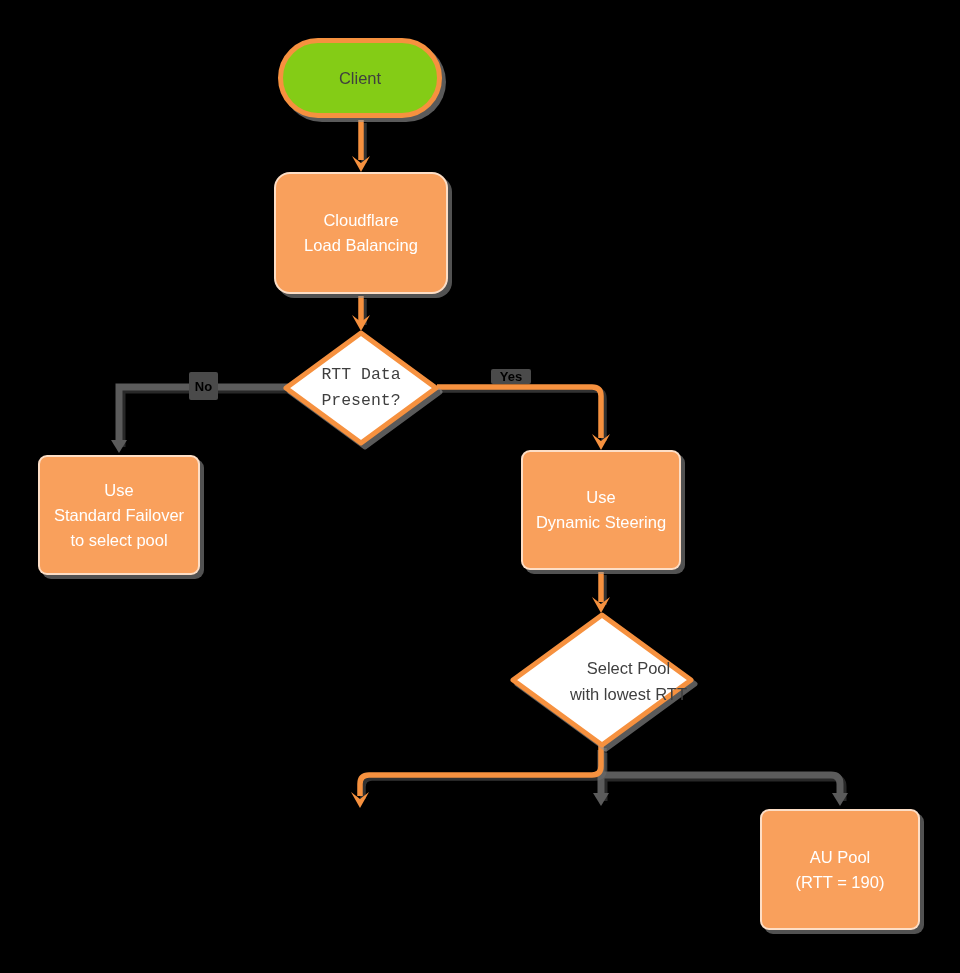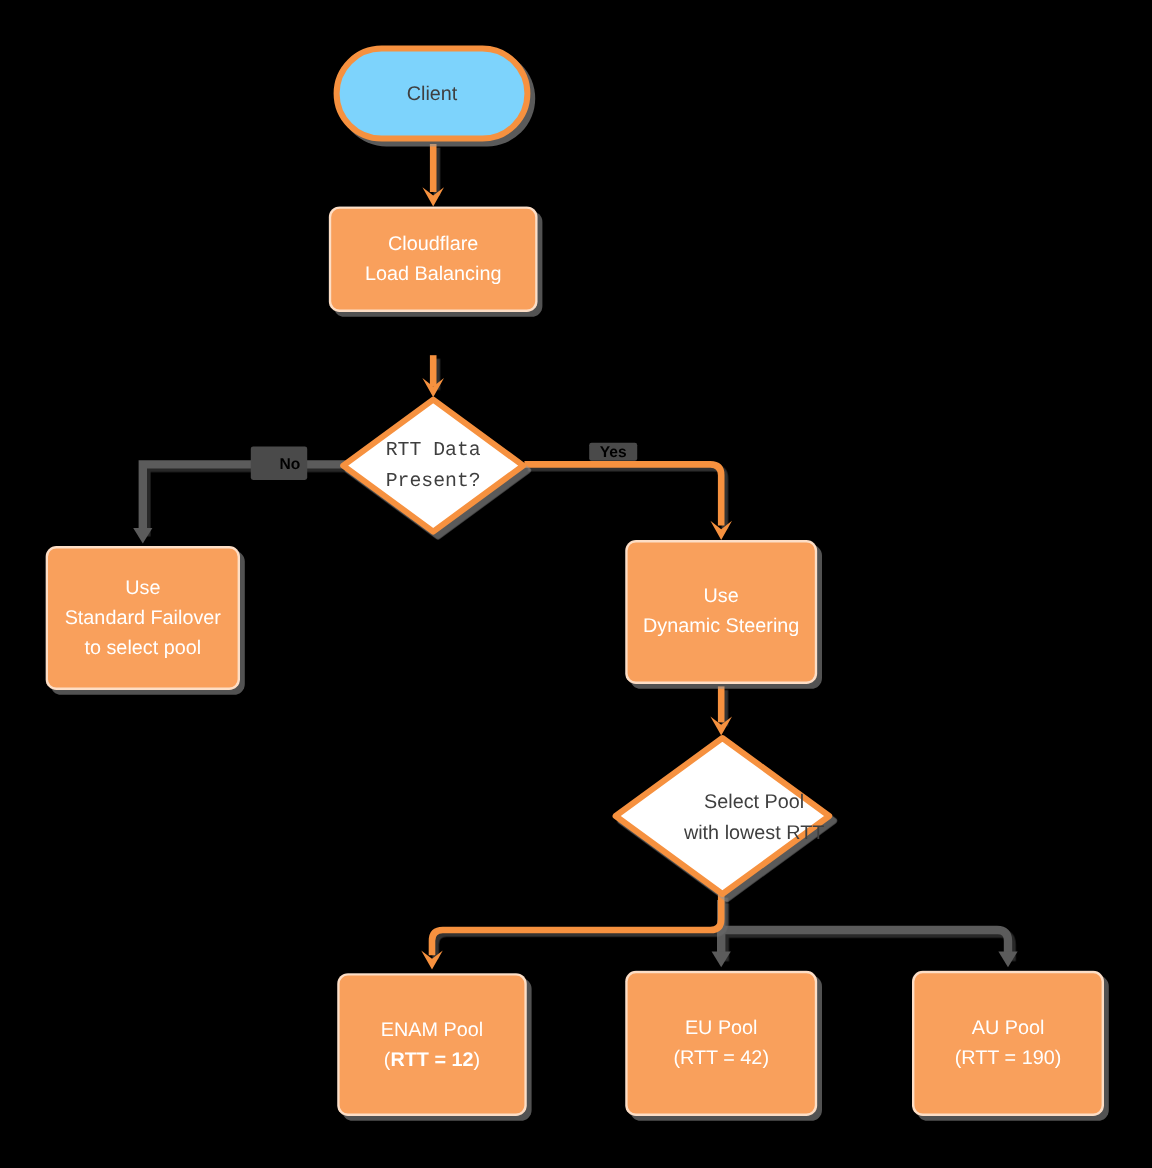--- a/index.html
+++ b/index.html
@@ -5,21 +5,21 @@
   html,body{margin:0;padding:0;background:#000;}
   #canvas{
     position:relative;width:960px;height:973px;background:var(--bg,#000);
     overflow:hidden;font-family:"Liberation Sans","DejaVu Sans",sans-serif;
   }
   #edges{position:absolute;left:0;top:0;z-index:1;}
   .node{position:absolute;z-index:2;display:flex;align-items:center;justify-content:center;
         text-align:center;box-sizing:border-box;}
   .ml{white-space:pre-line;}
   .pill{
-    background:#7dd3fc;border:5px solid var(--orange-stroke);border-radius:42px;
+    background:#84cc16;border:5px solid var(--orange-stroke);border-radius:42px;
     color:var(--text-dark);font-size:16.5px;
     box-shadow:4px 4px 0 rgba(150,150,150,0.6);
   }
   .obox{
     background:var(--orange-fill);border:2px solid rgba(255,255,255,0.65);border-radius:9px;
     color:var(--text-light);font-size:16.5px;line-height:25px;
     box-shadow:4px 4px 0 rgba(150,150,150,0.55);
   }
   .dtext{position:absolute;z-index:3;display:flex;align-items:center;justify-content:center;
          text-align:center;color:var(--text-dark);font-size:16.5px;line-height:26px;}
@@ -65,21 +65,21 @@
     </g>
 
     <polygon class="diamond" points="361,333 436,388 361,443 286,388" fill="#ffffff" stroke="var(--orange-stroke)" stroke-width="5" stroke-linejoin="round"></polygon>
     <polygon class="diamond" points="602,615 691,680 602,745 513,680" fill="#ffffff" stroke="var(--orange-stroke)" stroke-width="5" stroke-linejoin="round"></polygon>
   </svg>
 
   <div class="node pill" style="left:278px;top:38px;width:164px;height:80px;">
     <span class="ml">Client</span>
   </div>
 
-  <div class="node obox" style="left:274px;top:172px;width:174px;height:88px;">
+  <div class="node obox" style="left:274px;top:172px;width:174px;height:122px;border-radius:16px;">
     <span class="ml">Cloudflare
 Load Balancing</span>
   </div>
 
   <div class="dtext" style="left:286px;top:360px;width:150px;height:56px;font-family:Liberation Mono, monospace;">
     <span class="ml">RTT Data
 Present?</span>
   </div>
 
   <div class="node obox" style="left:38px;top:455px;width:162px;height:120px;">
@@ -91,35 +91,27 @@
   <div class="node obox" style="left:521px;top:450px;width:160px;height:120px;">
     <span class="ml">Use
 Dynamic Steering</span>
   </div>
 
   <div class="dtext" style="left:517px;top:653px;width:170px;height:56px;justify-content:flex-end;">
     <span class="ml">Select Pool
 with lowest RTT</span>
   </div>
 
-  <div class="node obox" style="left:281px;top:811px;width:158px;height:119px;flex-direction:column;">
-    <div>ENAM Pool</div>
-    <div><span>(</span><b>RTT = 12</b><span>)</span></div>
-  </div>
 
-  <div class="node obox" style="left:521px;top:809px;width:160px;height:121px;">
-    <span class="ml">EU Pool
-(RTT = 42)</span>
-  </div>
 
   <div class="node obox" style="left:760px;top:809px;width:160px;height:121px;">
     <span class="ml">AU Pool
 (RTT = 190)</span>
   </div>
 
-  <div class="edge-label" style="left:209px;top:372px;width:29px;height:28px;padding-left:18px;">
+  <div class="edge-label" style="left:189px;top:372px;width:29px;height:28px;">
     <span>No</span>
   </div>
   <div class="edge-label" style="left:491px;top:369px;width:40px;height:15px;">
     <span>Yes</span>
   </div>
 
 </div>
 
 </body></html>

